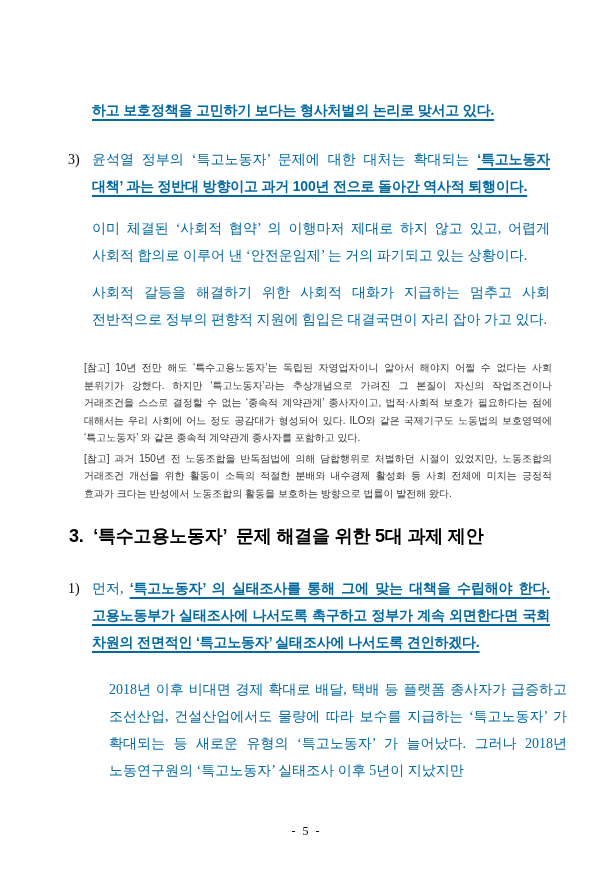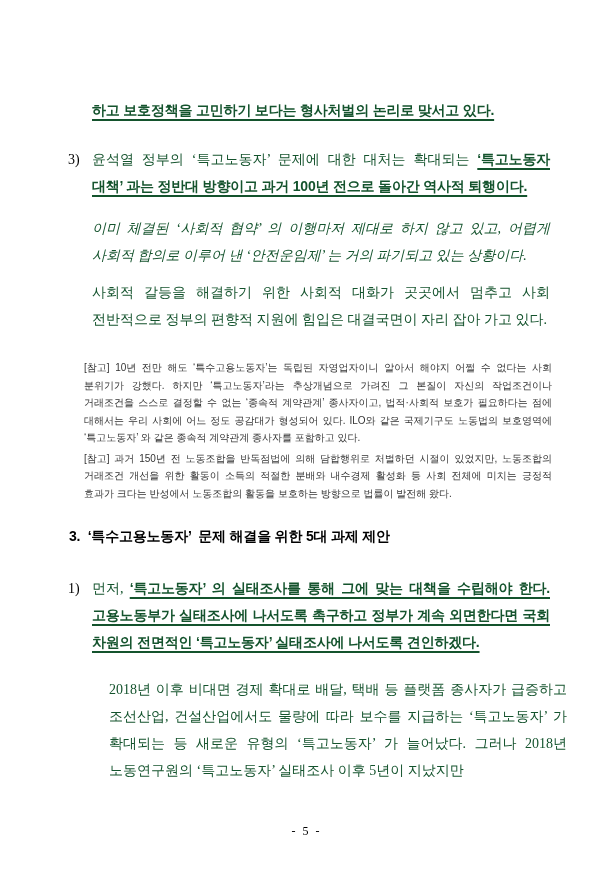--- a/index.html
+++ b/index.html
@@ -13,21 +13,21 @@
     height: 877px;
     background: #ffffff;
     overflow: hidden;
     color: #000;
   }
   
   .body-text {
     font-family: "Liberation Serif", serif;
     font-size: 14px;
     line-height: 27px;
-    color: #14532d;
+    color: #0369a1;
     text-align: justify;
     text-justify: inter-word;
     word-break: keep-all;
     margin: 0;
   }
   
   .em {
     font-family: "Liberation Sans", sans-serif;
     font-weight: 700;
     text-decoration: underline;
@@ -48,39 +48,39 @@
     position: absolute;
     left: -24px;
     top: 0;
     font-family: "Liberation Serif", serif;
     font-size: 14px;
     line-height: 27px;
     font-weight: 400;
     text-decoration: none;
   }
   .item3 { margin-top: 22px; }
-  .p1 { margin: 15px 0 0 92px; width: 458px; font-style: italic; }
+  .p1 { margin: 15px 0 0 92px; width: 458px; }
   .p2 { margin: 10px 0 0 92px; width: 458px; }
   
   .note {
     font-family: "Liberation Sans", sans-serif;
     font-size: 10px;
     line-height: 17.5px;
     color: #333;
     text-align: justify;
     text-justify: inter-word;
     word-break: keep-all;
     margin: 0 0 0 84px;
     width: 468px;
   }
   .n1 { margin-top: 26px; }
   .n2 { margin-top: 3px; }
   .heading {
     font-family: "Liberation Sans", sans-serif;
-    font-size: 14px;
+    font-size: 18px;
     line-height: 27px;
     font-weight: 700;
     letter-spacing: -0.2px;
     margin: 21px 0 0 69px;
     white-space: pre-wrap;
   }
   .item1 { margin-top: 25px; }
   .p3 { margin: 20px 0 0 109px; width: 458px; }
   .footer {
     position: absolute;
@@ -101,21 +101,21 @@
 
   <p class="body-text em cont">하고 보호정책을 고민하기 보다는 형사처벌의 논리로 맞서고 있다.</p>
 
   <div class="num-item item3">
     <span class="marker">3)</span>
     <p class="body-text"><span>윤석열 정부의 ‘특고노동자’ 문제에 대한 대처는 확대되는 </span><span class="em">‘특고노동자 대책’ 과는 정반대 방향이고 과거 100년 전으로 돌아간 역사적 퇴행이다.</span></p>
   </div>
 
   <p class="body-text p1">이미 체결된 ‘사회적 협약’ 의 이행마저 제대로 하지 않고 있고, 어렵게 사회적 합의로 이루어 낸 ‘안전운임제’ 는 거의 파기되고 있는 상황이다.</p>
 
-  <p class="body-text p2">사회적 갈등을 해결하기 위한 사회적 대화가 곳곳에서 멈추고 사회 전반적으로 정부의 편향적 지원에 힘입은 대결국면이 자리 잡아 가고 있다.</p>
+  <p class="body-text p2">사회적 갈등을 해결하기 위한 사회적 대화가 지급하는 멈추고 사회 전반적으로 정부의 편향적 지원에 힘입은 대결국면이 자리 잡아 가고 있다.</p>
 
   <p class="note n1">[참고] 10년 전만 해도 ‘특수고용노동자’는 독립된 자영업자이니 알아서 해야지 어쩔 수 없다는 사회 분위기가 강했다. 하지만 ‘특고노동자’라는 추상개념으로 가려진 그 본질이 자신의 작업조건이나 거래조건을 스스로 결정할 수 없는 ‘종속적 계약관계’ 종사자이고, 법적·사회적 보호가 필요하다는 점에 대해서는 우리 사회에 어느 정도 공감대가 형성되어 있다. ILO와 같은 국제기구도 노동법의 보호영역에 ‘특고노동자’ 와 같은 종속적 계약관계 종사자를 포함하고 있다.</p>
 
   <p class="note n2">[참고] 과거 150년 전 노동조합을 반독점법에 의해 담합행위로 처벌하던 시절이 있었지만, 노동조합의 거래조건 개선을 위한 활동이 소득의 적절한 분배와 내수경제 활성화 등 사회 전체에 미치는 긍정적 효과가 크다는 반성에서 노동조합의 활동을 보호하는 방향으로 법률이 발전해 왔다.</p>
 
   <h3 class="heading">3.  ‘특수고용노동자’  문제 해결을 위한 5대 과제 제안</h3>
 
   <div class="num-item item1">
     <span class="marker">1)</span>
     <p class="body-text"><span>먼저,  </span><span class="em">‘특고노동자’ 의 실태조사를 통해 그에 맞는 대책을 수립해야 한다. 고용노동부가 실태조사에 나서도록 촉구하고 정부가 계속 외면한다면 국회 차원의 전면적인 ‘특고노동자’ 실태조사에 나서도록 견인하겠다.</span></p>

